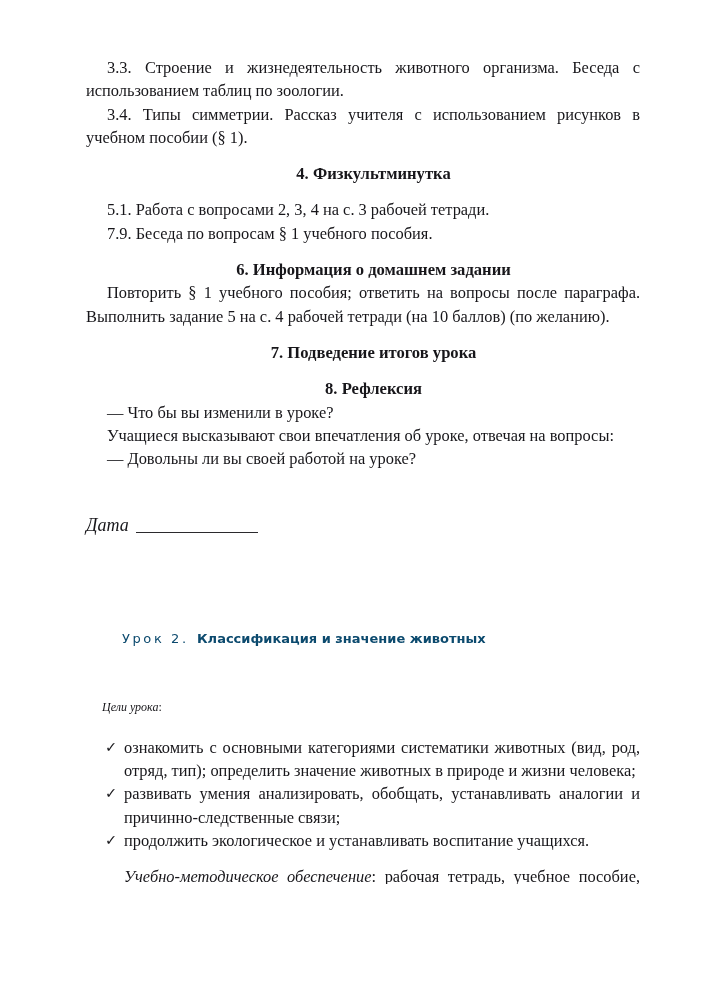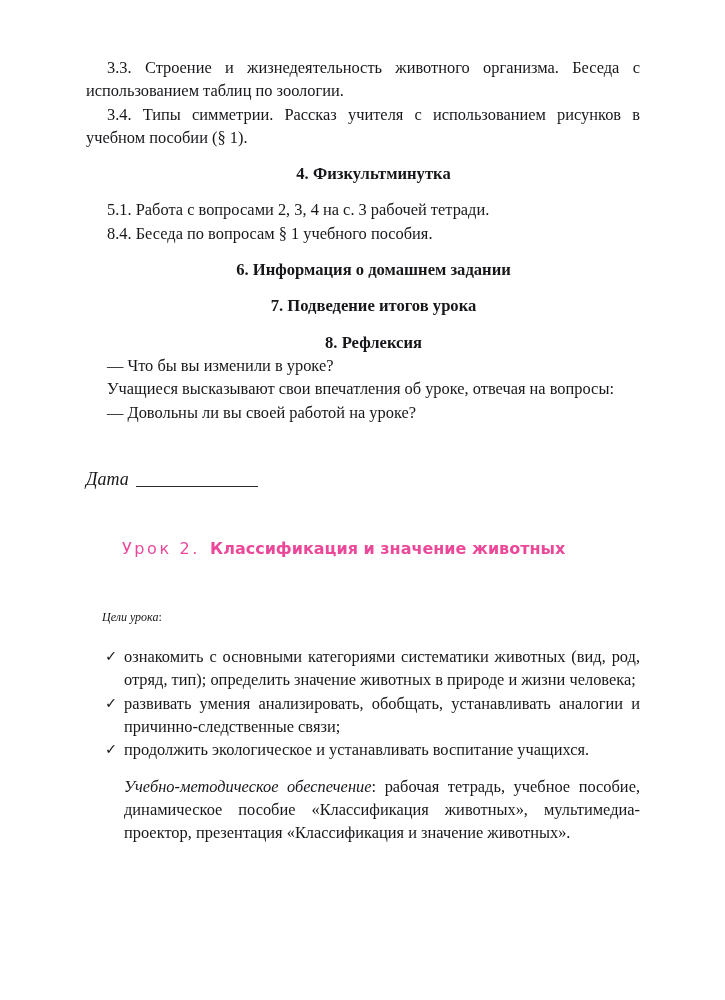--- a/index.html
+++ b/index.html
@@ -63,25 +63,26 @@
     display: inline-block;
     width: 122px;
     border-bottom: 1.6px solid #2b2a2d;
     margin-left: 7px;
     margin-bottom: 4px;
   }
 
   
   .lesson-title {
     font-family: "DejaVu Sans", "Liberation Sans", sans-serif;
-    font-size: 16px;
+    font-size: 13px;
     line-height: 24px;
-    color: #ec4899;
+    color: #0c4a6e;
     white-space: nowrap;
     padding-left: 36px;
+    margin-top: 44px;
   }
   .lesson-title .lesson-no {
     font-weight: normal;
     letter-spacing: 2.6px;
   }
   .lesson-title .lesson-name {
     font-weight: bold;
     letter-spacing: 0;
   }
 
@@ -164,25 +165,26 @@
     <p class="para indent">3.3. Строение и жизнедеятельность животного организма. Беседа с использованием таблиц по зоологии.</p>
     <p class="para indent">3.4. Типы симметрии. Рассказ учителя с использованием рисунков в учебном пособии (§ 1).</p>
 
     <div class="gap-md"></div>
 
     <p class="heading">4. Физкультминутка</p>
 
     <div class="gap-md"></div>
 
     <p class="para indent">5.1. Работа с вопросами 2, 3, 4 на с. 3 рабочей тетради.</p>
-    <p class="para indent">8.4. Беседа по вопросам § 1 учебного пособия.</p>
+    <p class="para indent">7.9. Беседа по вопросам § 1 учебного пособия.</p>
 
     <div class="gap-md"></div>
 
     <p class="heading">6. Информация о домашнем задании</p>
+    <p class="para indent">Повторить § 1 учебного пособия; ответить на вопросы после пара­графа. Выполнить задание 5 на с. 4 рабочей тетради (на 10 баллов) (по желанию).</p>
 
     <div class="gap-md"></div>
 
     <p class="heading">7. Подведение итогов урока</p>
 
     <div class="gap-md"></div>
 
     <p class="heading">8. Рефлексия</p>
     <p class="para indent">— Что бы вы изменили в уроке?</p>
     <p class="para indent">Учащиеся высказывают свои впечатления об уроке, отвечая на во­просы:</p>

